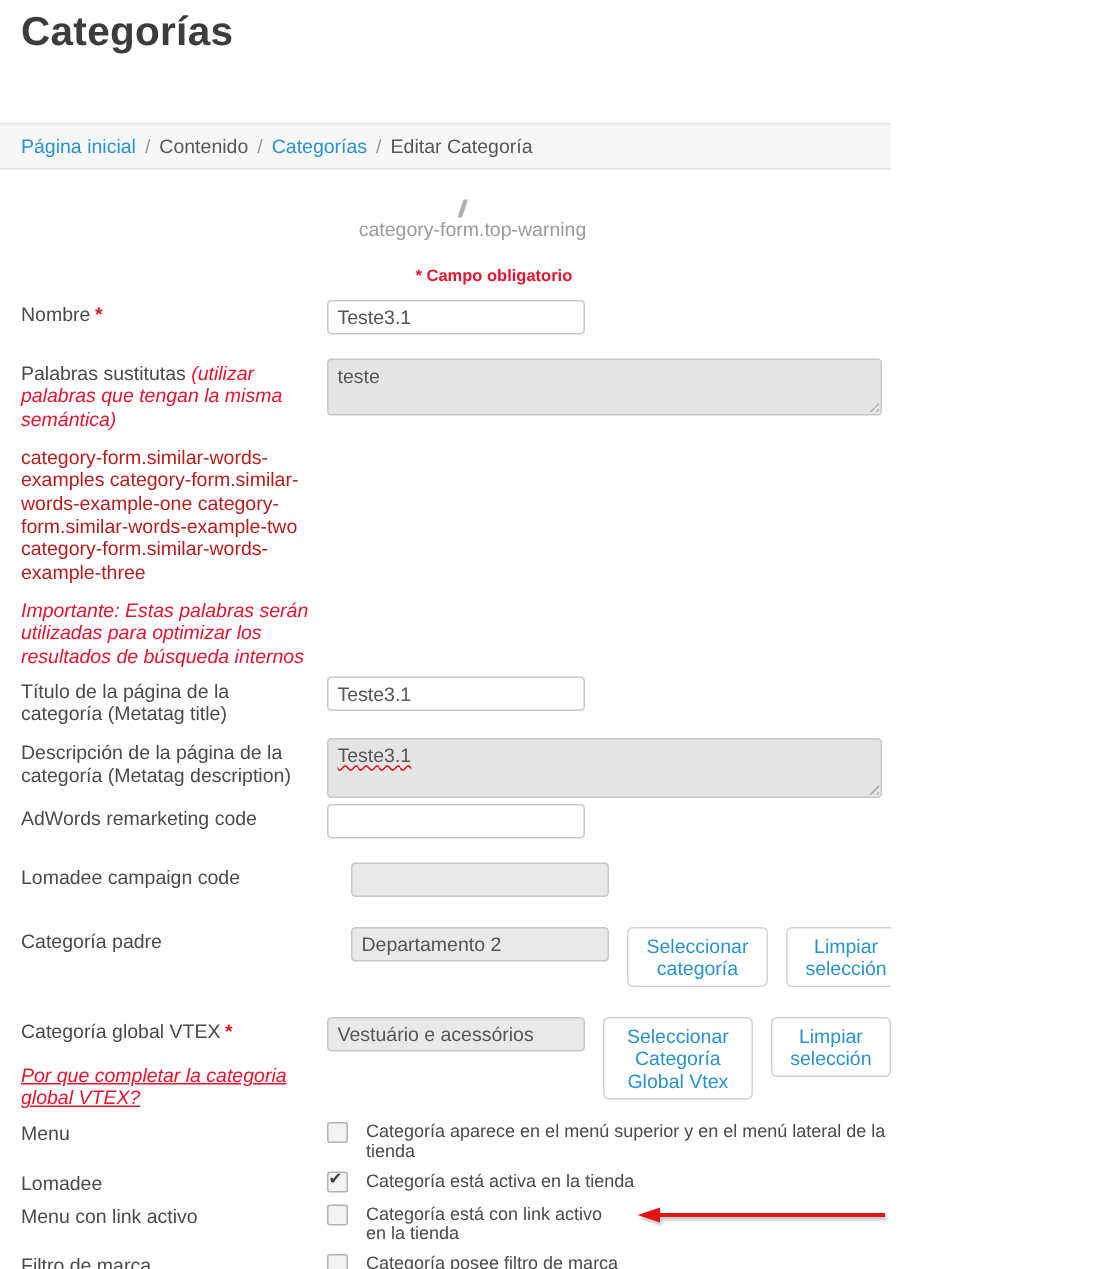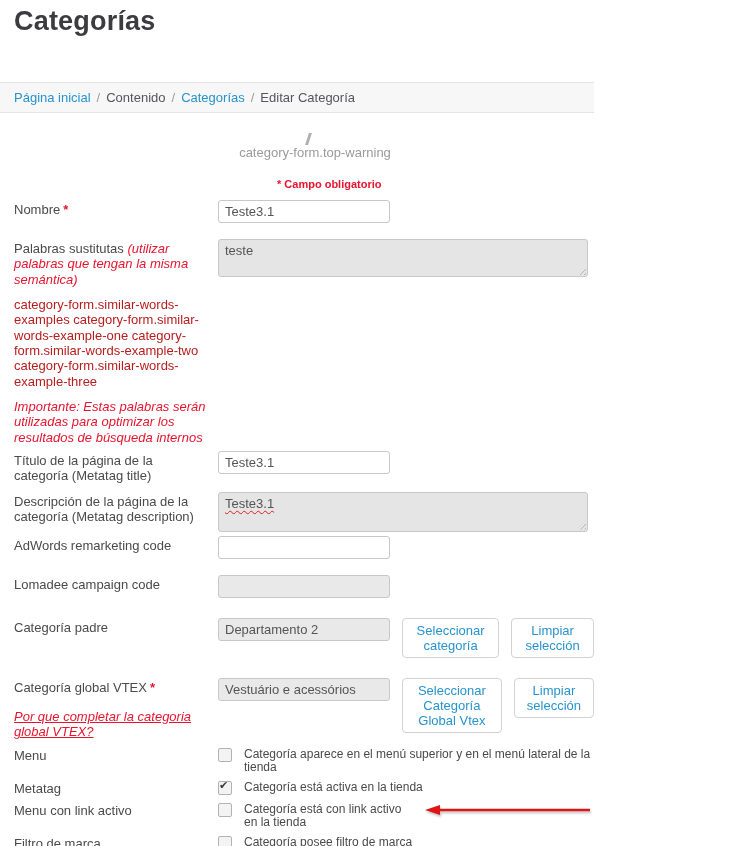--- a/index.html
+++ b/index.html
@@ -47,21 +47,21 @@
   .help-link{margin-top:14px;line-height:1.18;cursor:pointer;text-decoration:underline;}
 
   .chk-row{display:flex;align-items:flex-start;margin-bottom:7px;}
   .chk-row .lbl{padding-top:0;}
   .checkbox{display:inline-block;width:12px;height:12px;border:1px solid #b2b2b2;border-radius:2px;
     background:#f3f3f3;position:relative;margin-right:12px;margin-top:0;cursor:pointer;flex:none;}
   .checkbox[data-checked="true"]::after{content:"✔";position:absolute;left:0px;top:-3px;font-size:11px;color:#3c3c3f;}
   .chk-text{font-size:12px;color:#4a4a4c;line-height:13px;}
   .arrow-wrap{margin-left:8px;margin-top:1px;filter:drop-shadow(1px 2px 1px rgba(120,120,120,.45));}
 
-  .mb6{margin-bottom:6px;} .mb8{margin-bottom:8px;} .mb16{margin-bottom:16px;} .mb20{margin-bottom:20px;}
+  .mb6{margin-bottom:6px;} .mb8{margin-bottom:8px;} .mb16{margin-bottom:16px;} .mb20{margin-bottom:20px;gap:16px;}
 </style>
 </head>
 <body>
 
 <div class="page">
 
   <h1 class="page-title">Categorías</h1>
 
   <div class="breadcrumb">
     <a>Página inicial</a><span class="sep">/</span><span>Contenido</span><span class="sep">/</span><a>Categorías</a><span class="sep">/</span><span>Editar Categoría</span>
@@ -152,21 +152,21 @@
       </div>
     </div>
 
     <div class="chk-row">
       <div class="lbl">Menu</div>
       <span class="checkbox" data-checked="false"></span>
       <span class="chk-text">Categoría aparece en el menú superior y en el menú lateral de la tienda</span>
     </div>
 
     <div class="chk-row">
-      <div class="lbl">Metatag</div>
+      <div class="lbl">Lomadee</div>
       <span class="checkbox" data-checked="true"></span>
       <span class="chk-text">Categoría está activa en la tienda</span>
     </div>
 
     <div class="chk-row">
       <div class="lbl">Menu con link activo</div>
       <span class="checkbox" data-checked="false"></span>
       <span class="chk-text">Categoría está con link activo en la tienda</span>
       <span class="arrow-wrap">
         <svg width="170" height="12" viewBox="0 0 170 12">

